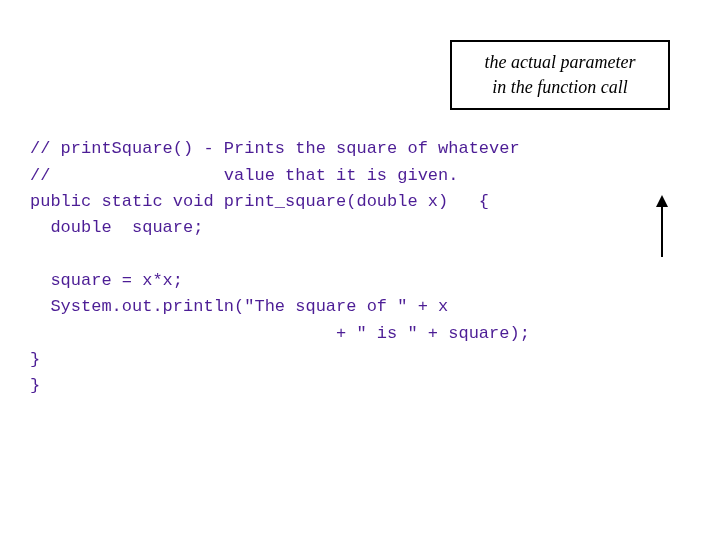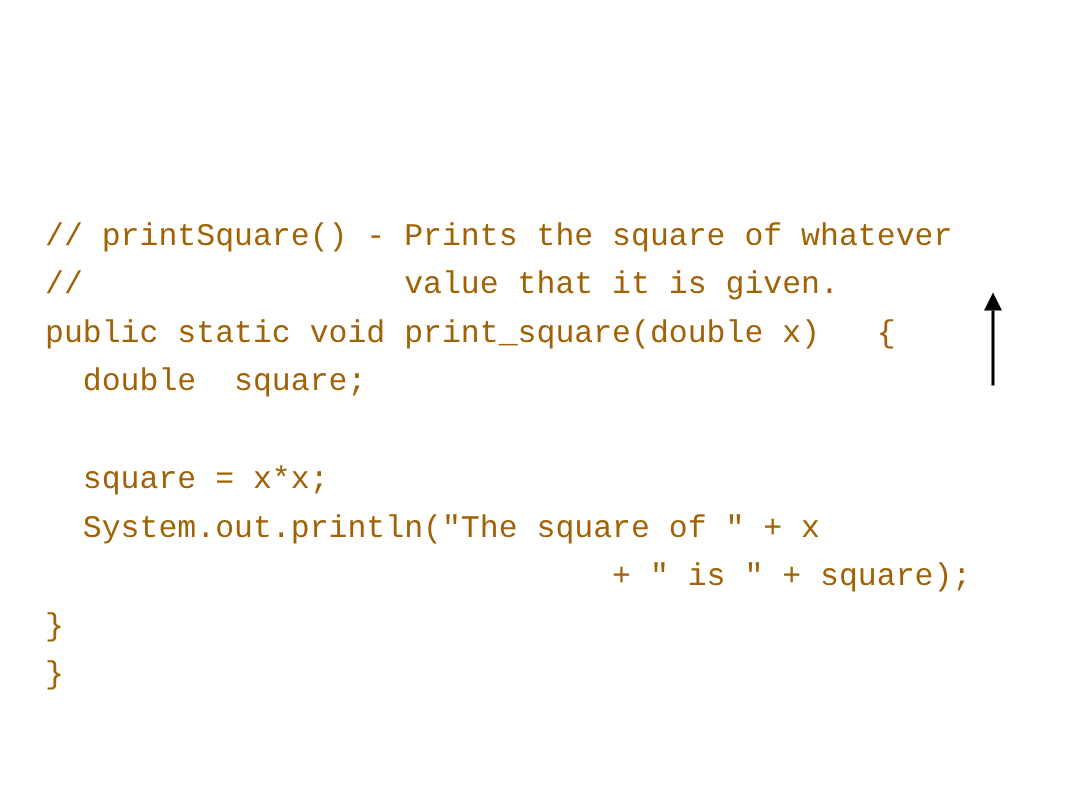--- a/index.html
+++ b/index.html
@@ -37,23 +37,23 @@
       line-height: 1.4;
       text-align: center;
       width: 220px;
     }
 
     .code-block {
       position: absolute;
       top: 110px;
       left: 30px;
       font-family: 'Courier New', Courier, monospace;
-      font-size: 21px;
+      font-size: 17px;
       line-height: 1.55;
-      color: #a16207;
+      color: #4c1d95;
       white-space: pre;
     }
 
     .arrow-container {
       position: absolute;
       top: 195px;
       right: 52px;
     }
 
     
@@ -75,20 +75,24 @@
       border-left: 6px solid transparent;
       border-right: 6px solid transparent;
       border-bottom: 12px solid #000000;
     }
   </style>
 </head>
 <body>
 
 <div class="slide-container">
 
+  <div class="callout-box">
+    <span>the actual  parameter</span><br>
+    <span>in the function call</span>
+  </div>
 
   <div class="arrow-container">
     <div class="arrow-up">
       <div class="arrow-head"></div>
       <div class="arrow-line"></div>
     </div>
   </div>
 
   <div class="code-block">
 <span>// printSquare() - Prints the square of whatever</span>

